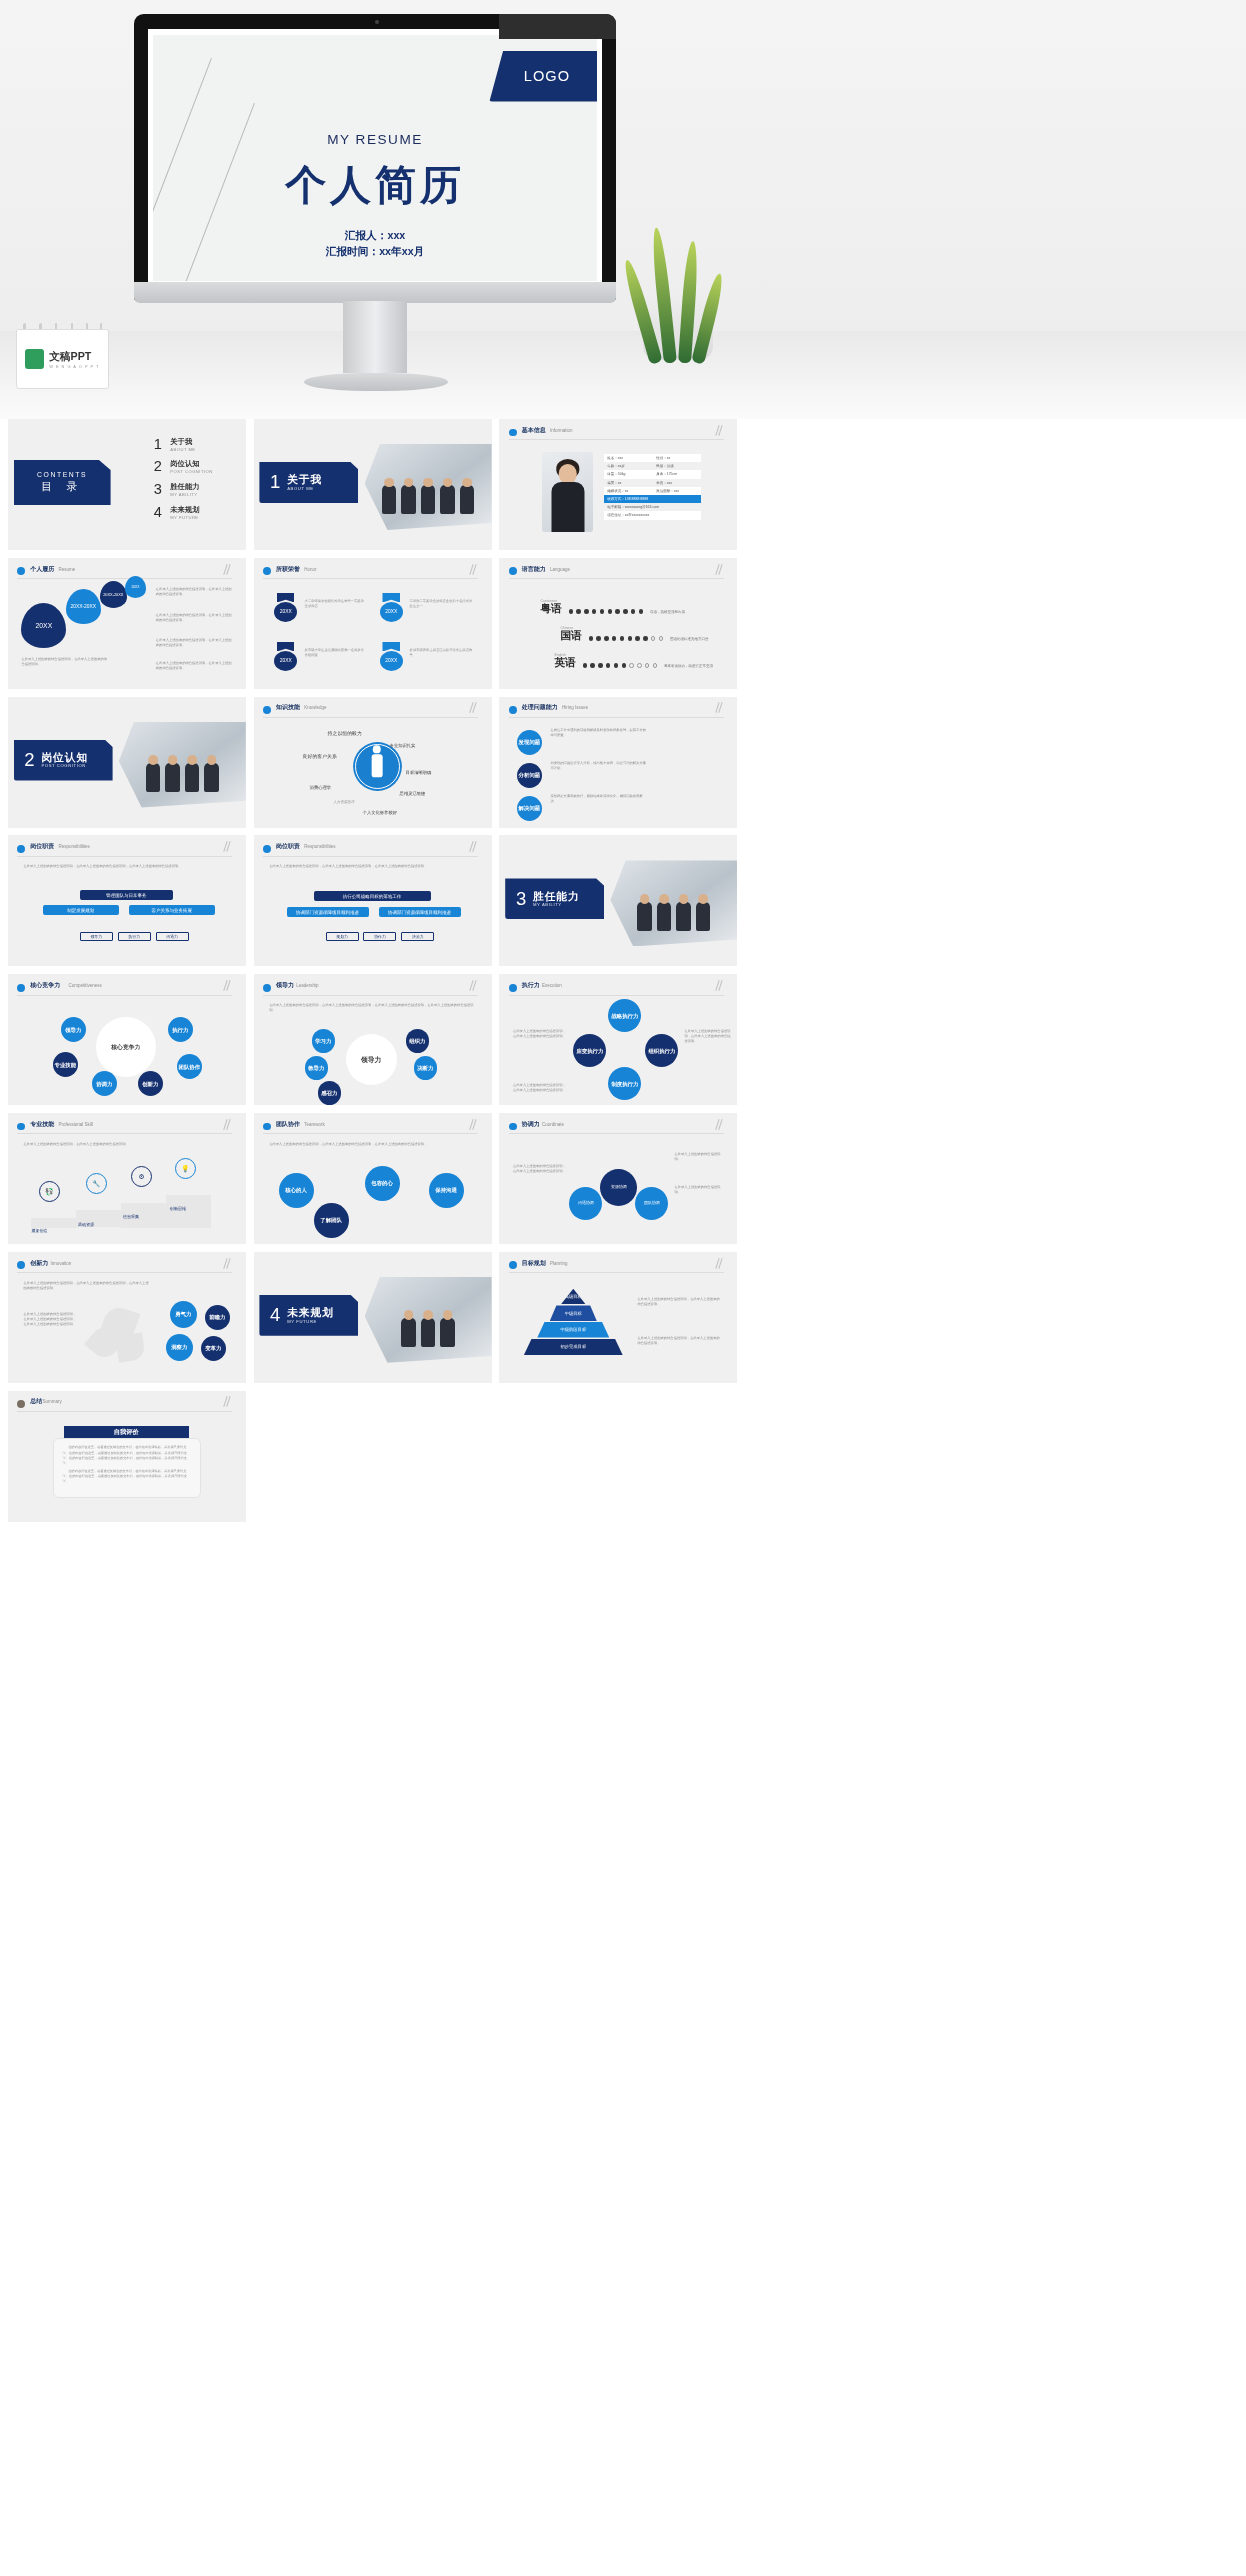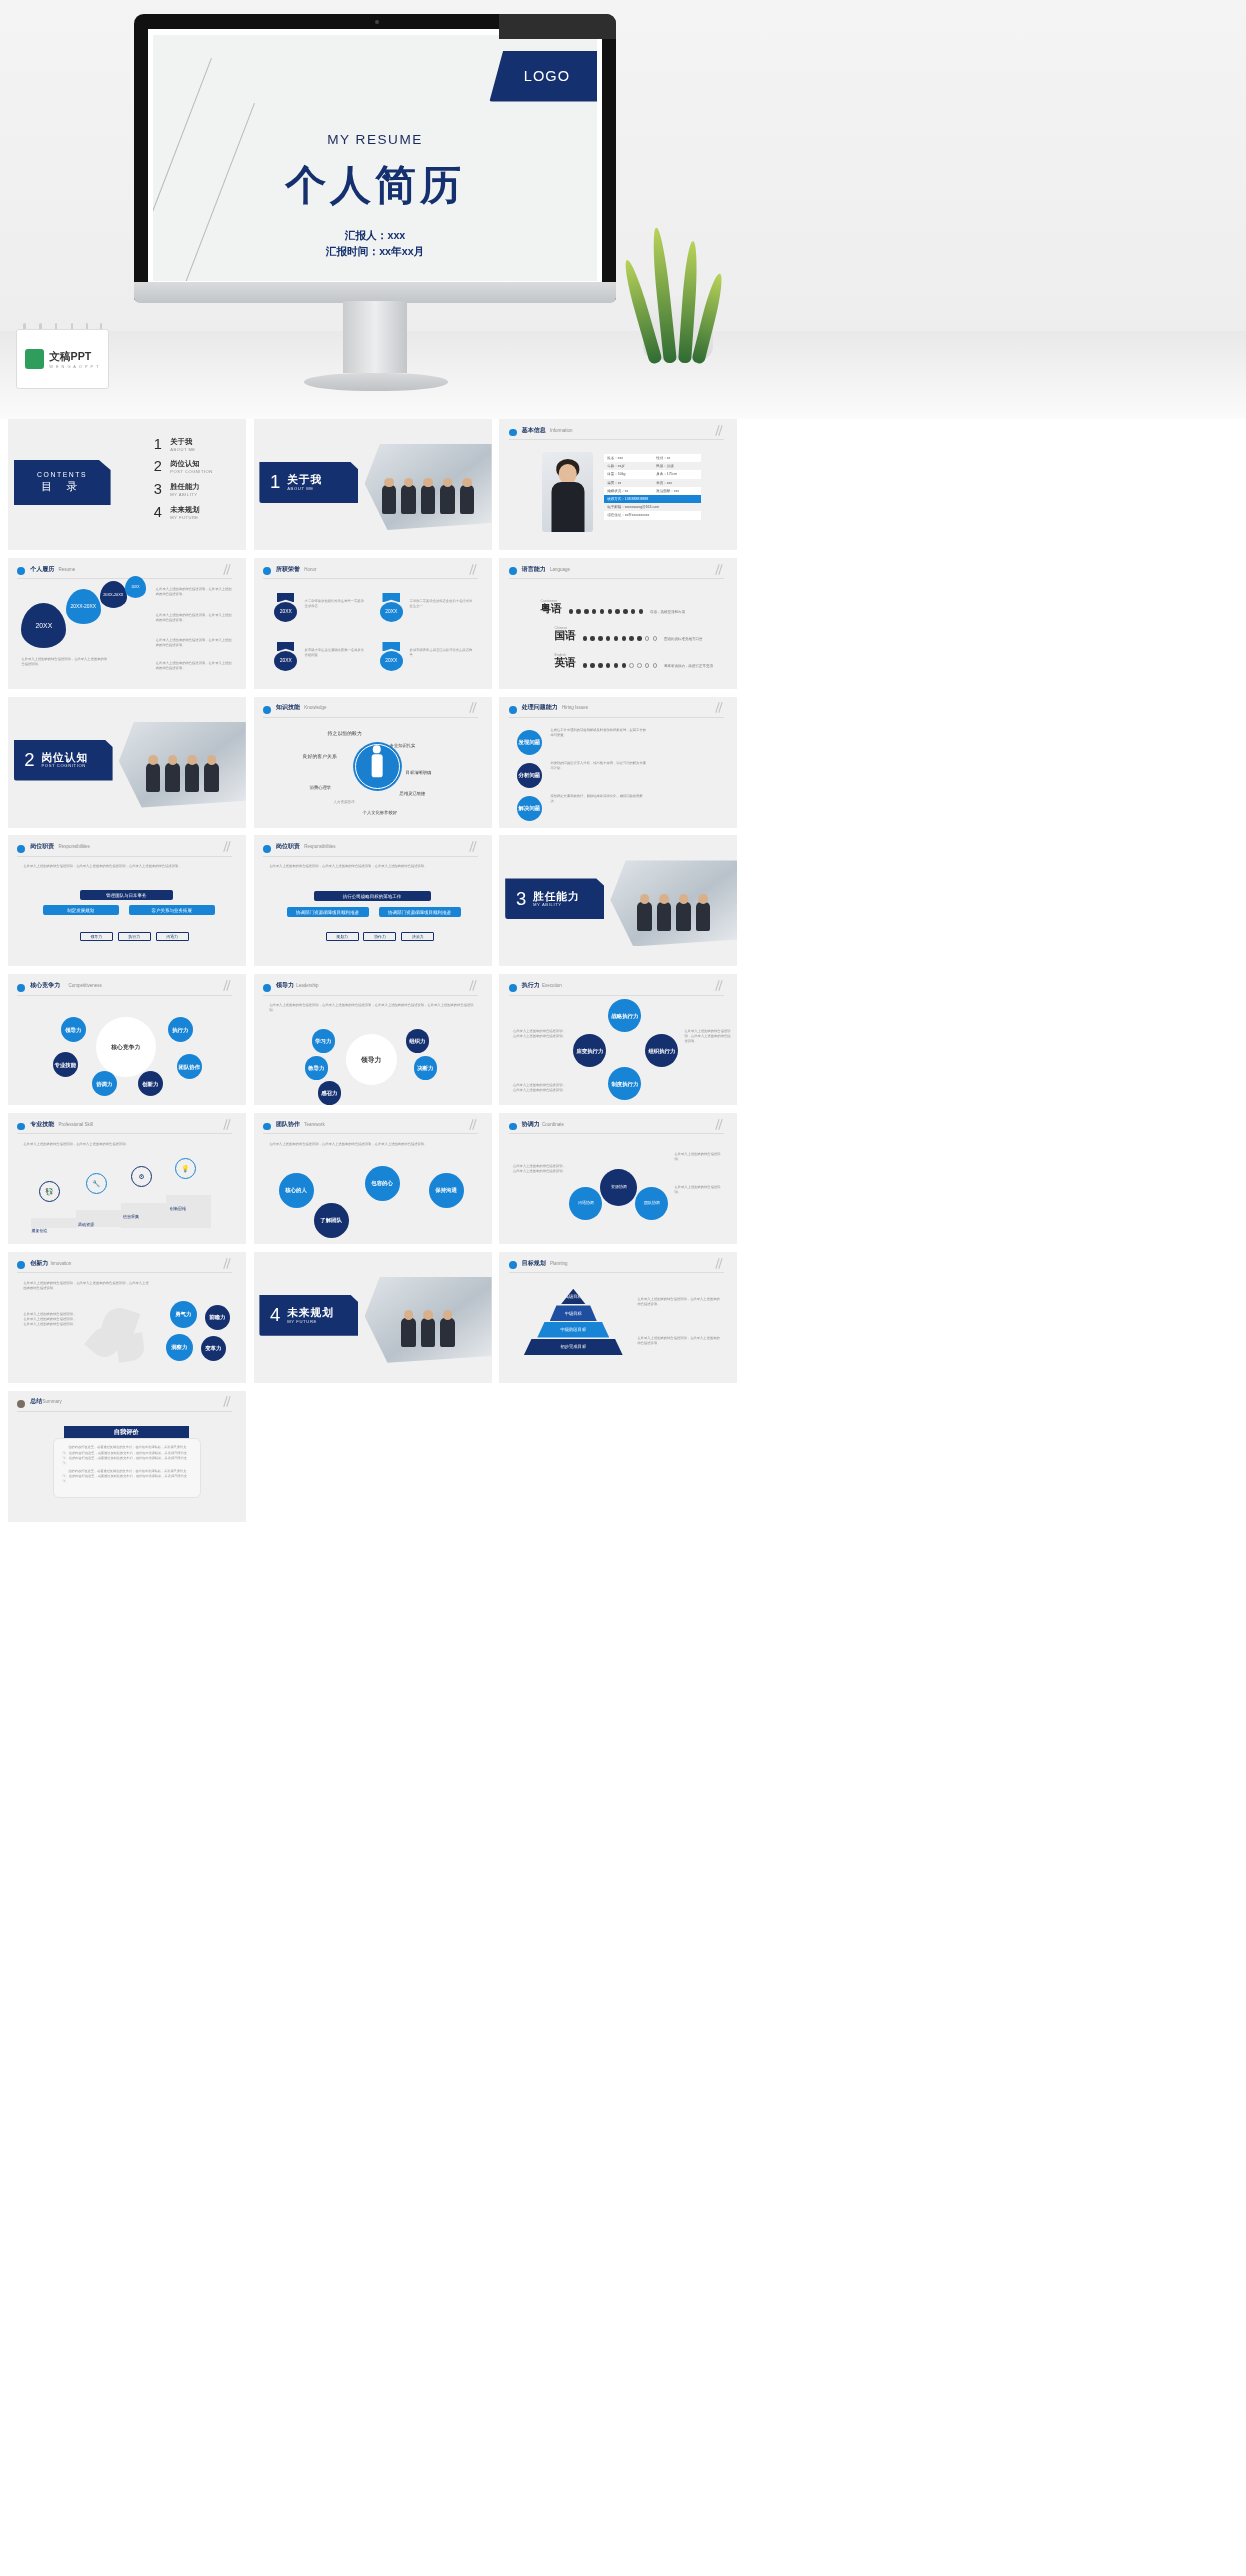--- a/index.html
+++ b/index.html
@@ -412,21 +412,21 @@
             <i class="dt"></i>
           <i class="dt"></i>
             <i class="dt"></i>
             <i class="dt"></i>
             <i class="dt"></i>
             <i class="dt"></i>
         </div>
         <div class="lang-note">母语，熟练交流和应用</div>
       </div>
 
-      <div class="lang-row" style="left:55px;top:68px">
+      <div class="lang-row" style="left:61px;top:68px">
         <div>
             <div class="lang-en">Chinese</div>
              <div class="lang-cn">国语</div>
           </div>
         <div class="dots">
           <i class="dt"></i>
             <i class="dt"></i>
             <i class="dt"></i>
             <i class="dt"></i>
             <i class="dt"></i>

